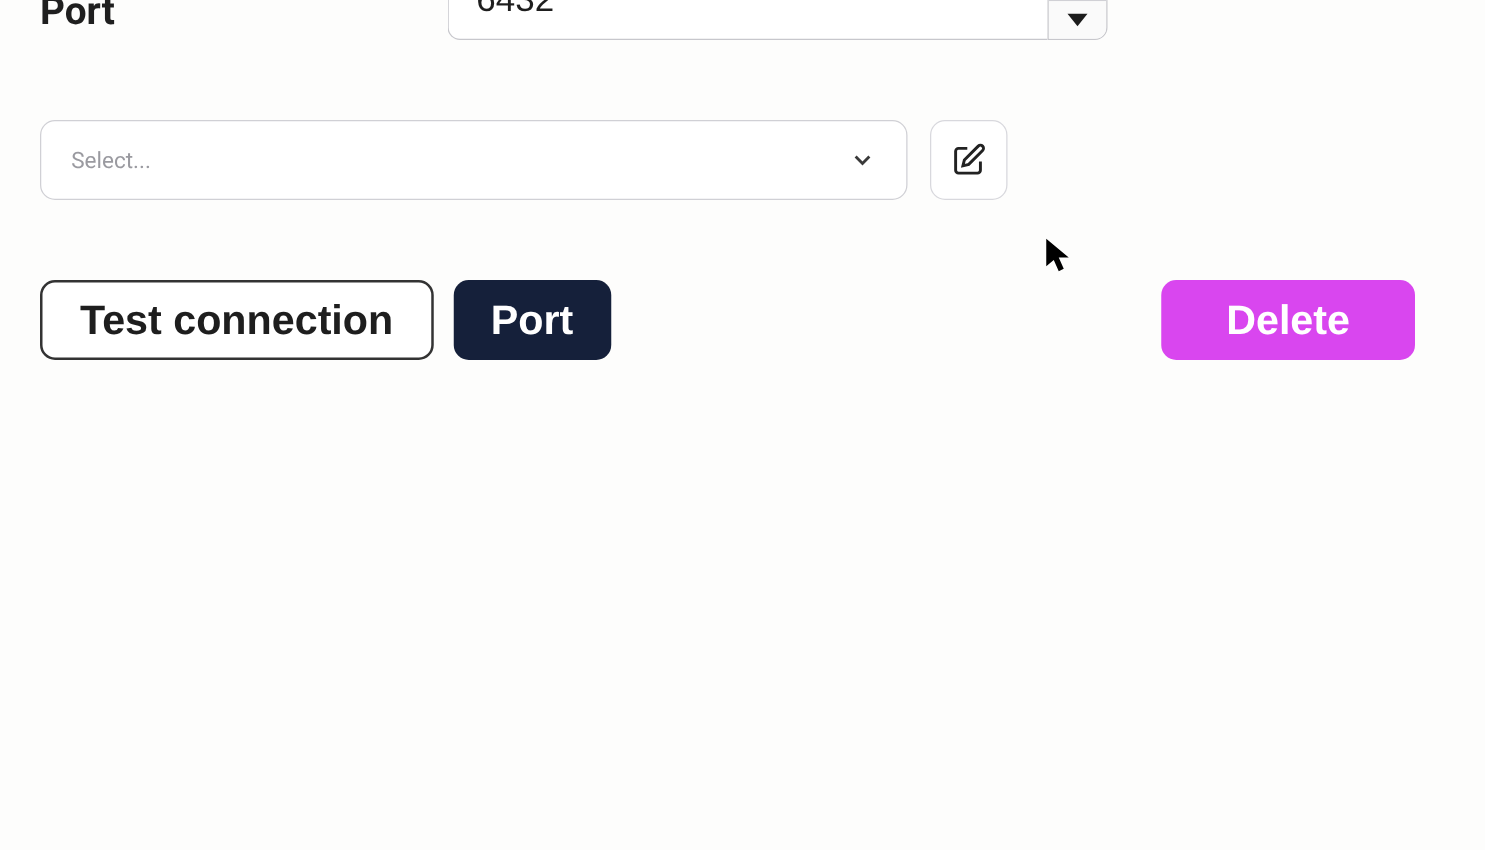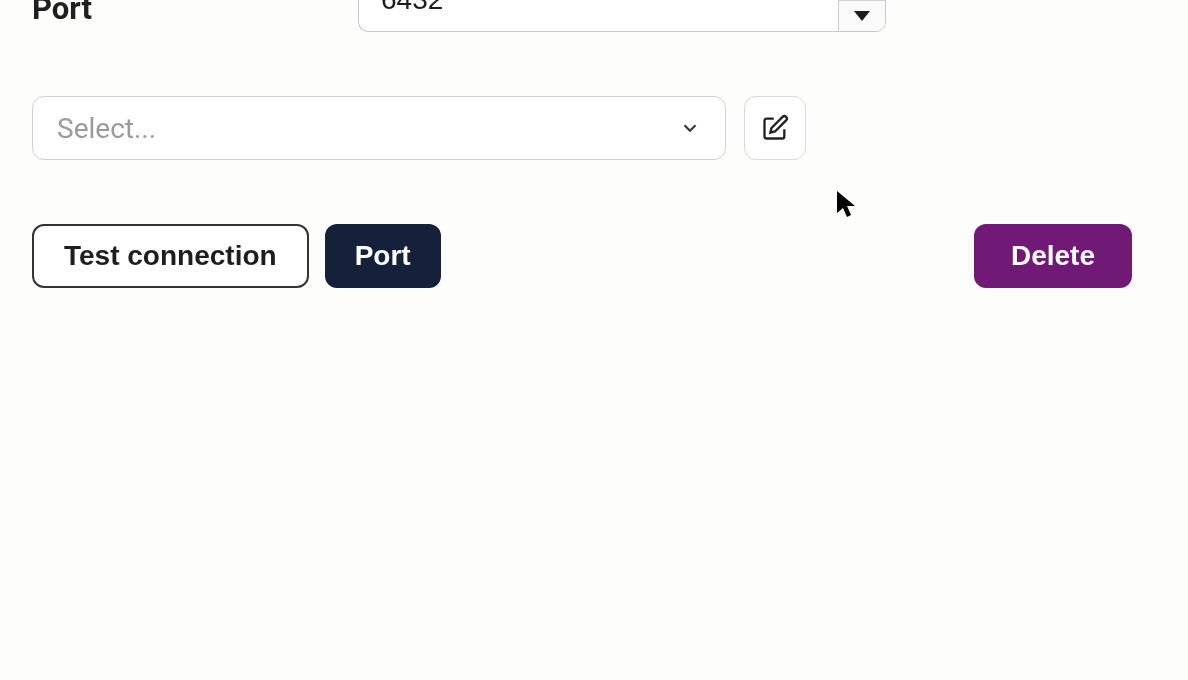--- a/index.html
+++ b/index.html
@@ -85,21 +85,21 @@
     border: 1px solid #d0d0d5;
     border-radius: 12px;
     background: #fff;
     display: flex;
     align-items: center;
     padding: 0 24px;
     cursor: pointer;
   }
   .select-placeholder {
     flex: 1;
-    font-size: 28px;
+    font-size: 18px;
     color: #9a9aa0;
   }
   .chev-down {
     width: 22px; height: 22px;
     stroke: #3a3a3a; stroke-width: 2.5; fill: none;
   }
   .edit-btn {
     margin-left: 18px;
     width: 62px; height: 64px;
     border: 1px solid #d8d8dd;
@@ -116,42 +116,42 @@
   .button-row {
     display: flex;
     align-items: center;
     padding: 0 32px;
     margin-top: 48px;
     width: 1164px;
   }
   .btn {
     height: 64px;
     padding: 0 30px;
-    font-size: 28px;
+    font-size: 33px;
     font-weight: 700;
     border-radius: 12px;
     cursor: pointer;
     display: flex; align-items: center; justify-content: center;
     border: none;
   }
   .btn-outline {
     background: #fff;
     color: #1e1e1e;
     border: 2px solid #333;
   }
   .btn-primary {
     background: #15203a;
     color: #fff;
     margin-left: 16px;
   }
   .btn-danger {
-    background: #701a75;
+    background: #d946ef;
     color: #fff;
     margin-left: auto;
-    padding: 0 37px;
+    padding: 0 52px;
     border-radius: 12px;
   }
 
   .cursor {
     position: absolute;
     left: 836px; top: 190px;
     width: 0; height: 0;
     pointer-events: none;
   }
   .cursor svg { position: absolute; top: 0; left: 0; }

